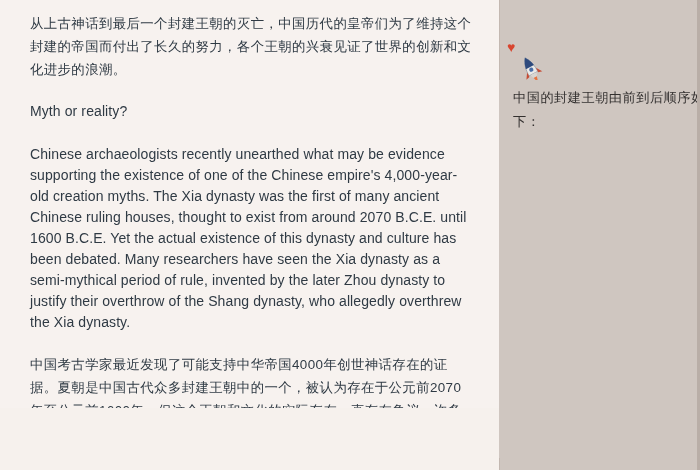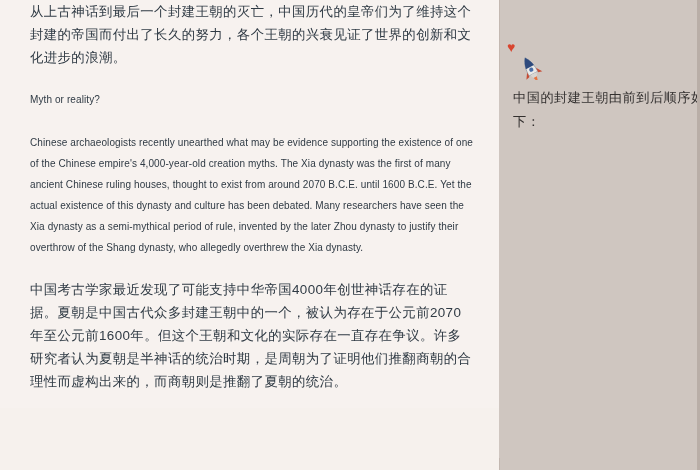--- a/index.html
+++ b/index.html
@@ -19,27 +19,27 @@
     height: 470px;
     display: flex;
   }
   
   .article {
     position: relative;
     width: 499px;
     height: 408px;
     background: #f7f2ef;
     box-sizing: border-box;
-    padding: 0 26px 0 30px;
+    padding: 12px 26px 0 30px;
     overflow: hidden;
   }
   .article p {
     margin: 0 0 20px 0;
     color: #2f3a44;
-    font-size: 10px;
+    font-size: 14px;
     line-height: 21px;
     letter-spacing: 0.1px;
   }
   .article p.cjk {
     font-size: 13.4px;
     line-height: 23px;
     letter-spacing: 0.4px;
   }
   .article p.question {
     margin-bottom: 22px;

